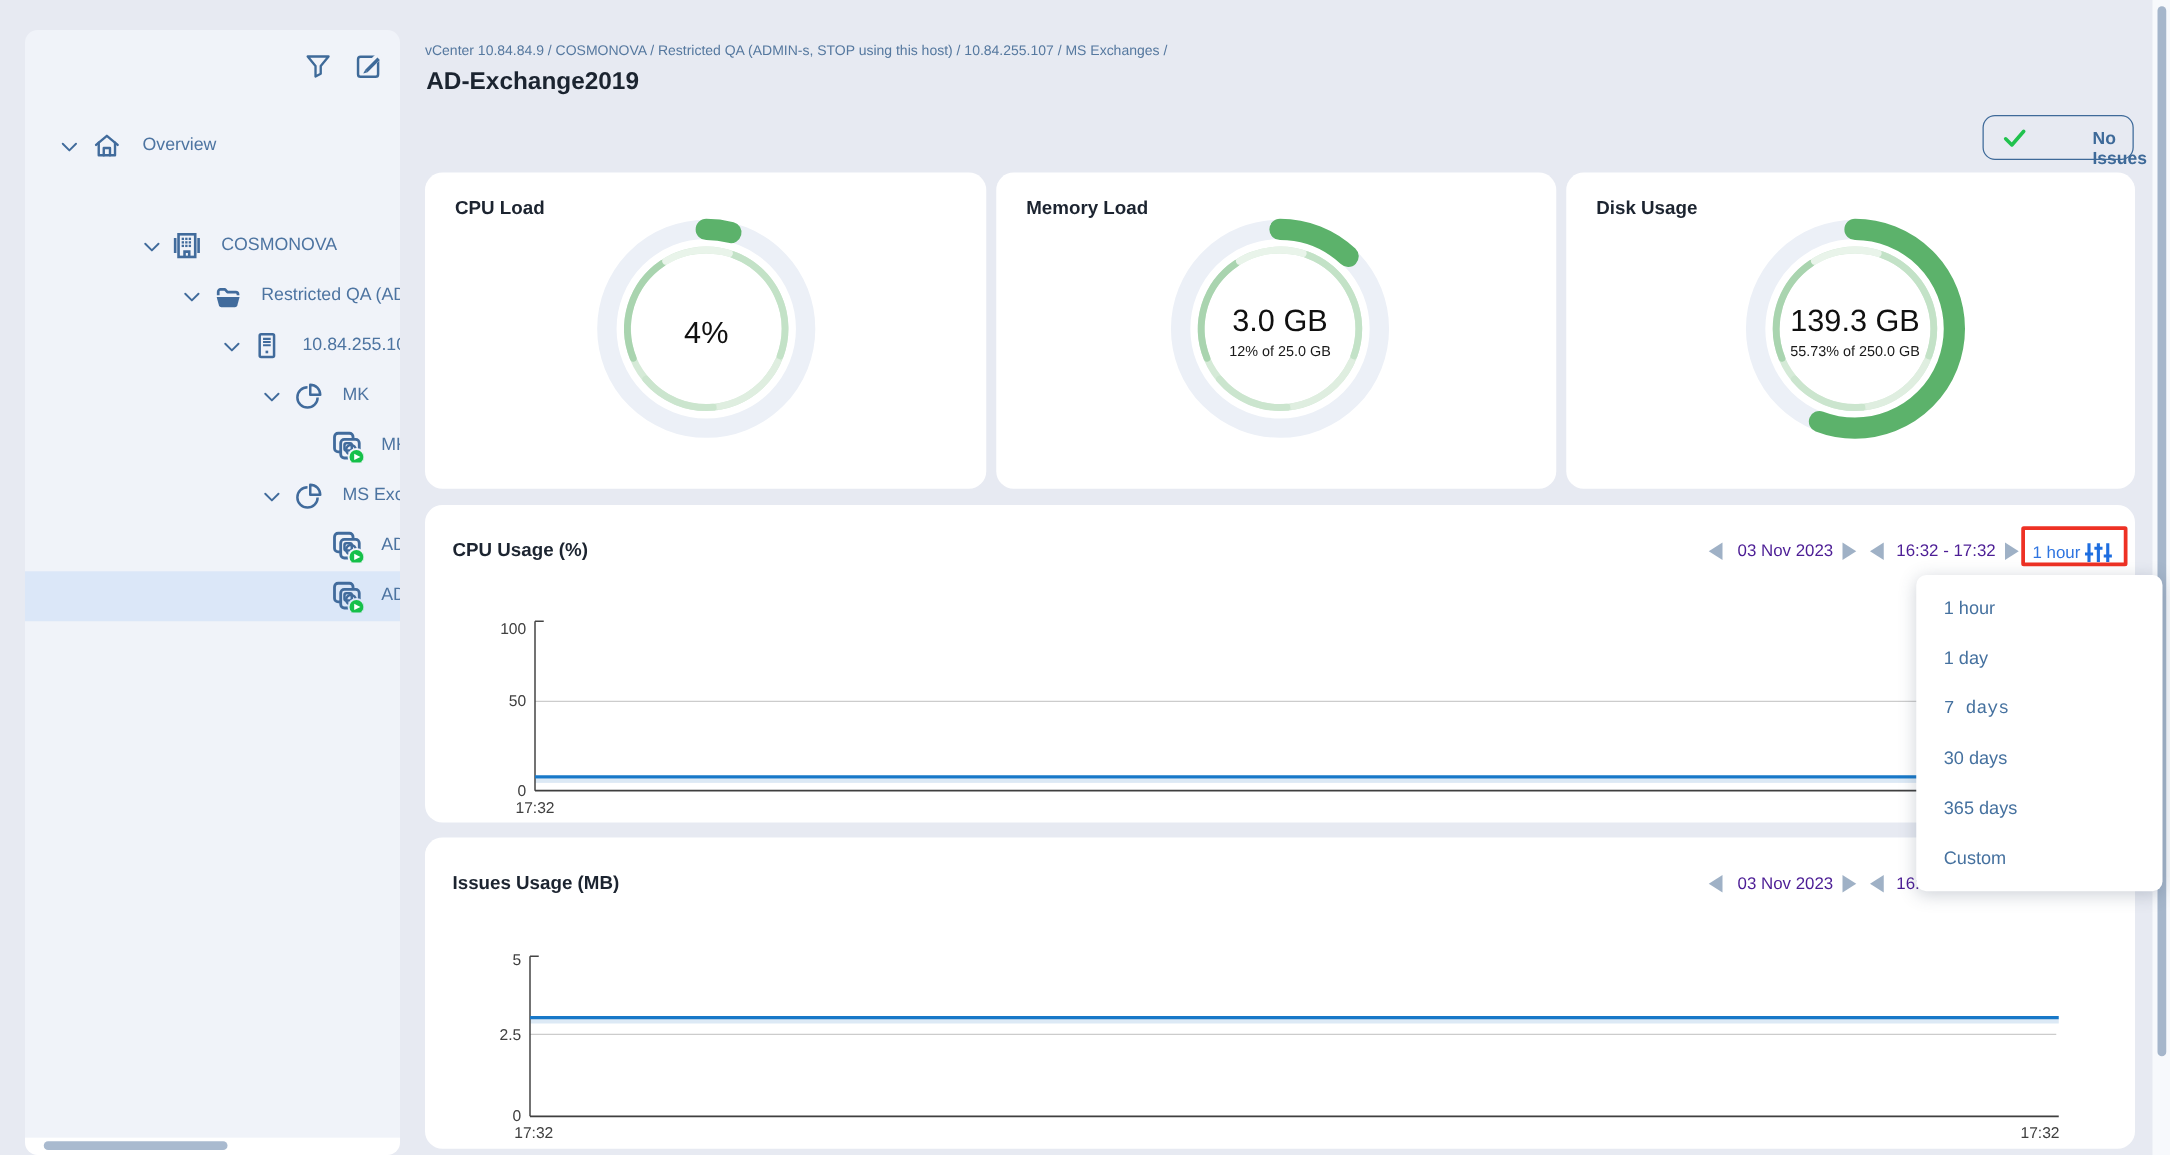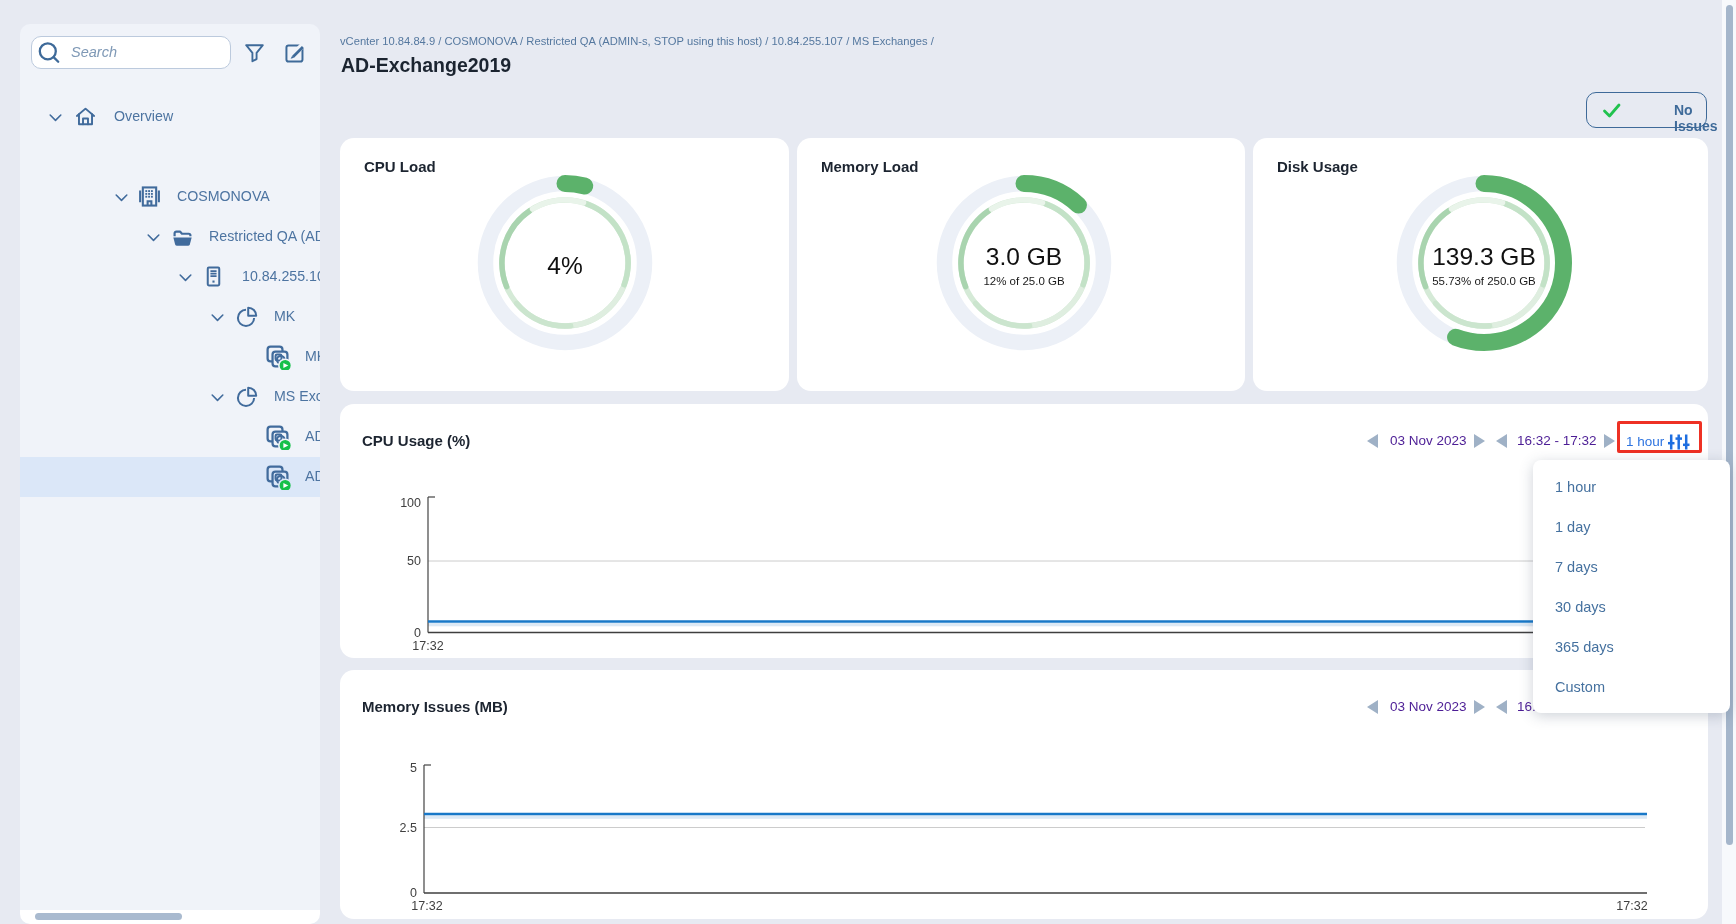--- a/index.html
+++ b/index.html
@@ -43,27 +43,20 @@
 #dropdown { position:absolute; left:1533px; top:460px; width:197px; height:253px; background:#ffffff; border-radius:8px; box-shadow:0 3px 14px rgba(60,75,100,0.25); z-index:40; }
 #dropdown .item { position:absolute; left:22px; font-size:14.5px; color:#45719f; }
 
 #vtrack { position:absolute; left:1722px; top:0; width:14px; height:924px; background:#f7f9fc; }
 #vthumb { position:absolute; left:4px; top:5px; width:7px; height:840px; background:#a5b6cb; border-radius:4px; }
 </style>
 </head>
 <body>
 
 <div id="sidebar">
-  <div id="searchbox">
-    <span class="mag"><svg width="25" height="25" viewBox="0 0 25 25" fill="none" stroke="#3e6a99" stroke-width="2.3">
-          <circle cx="10.8" cy="10.3" r="8"></circle>
-          <line x1="16.6" y1="16.1" x2="21.2" y2="20.7" stroke-linecap="round"></line>
-        </svg></span>
-    <span class="ph">Search</span>
-  </div>
   <span class="toolicon" style="left:222px;"><svg width="25" height="25" viewBox="0 0 24 24" fill="none" stroke="#3e6a99" stroke-width="1.8" stroke-linejoin="round">
         <path d="M4 5 H20 L14 12.3 V18.3 L10 20.4 V12.3 Z"></path>
       </svg></span>
   <span class="toolicon" style="left:263px;"><svg width="25" height="25" viewBox="0 0 24 24" fill="none">
         <rect x="3.3" y="5.2" width="15.4" height="15.4" rx="2" stroke="#3e6a99" stroke-width="1.9"></rect>
         <line x1="7.6" y1="16.4" x2="19.6" y2="4.4" stroke="#f0f3f9" stroke-width="5.5"></line>
         <path d="M8.8 15.2 L18.2 5.8 L20.0 7.6 L10.6 17.0 Z" fill="#3e6a99"></path>
         <path d="M7.3 18.1 L8.8 15.2 L10.6 17.0 Z" fill="#3e6a99"></path>
       </svg></span>
   <div class="trow" style="top:73px;">
@@ -275,21 +268,21 @@
       <line x1="88" y1="228.5" x2="1308" y2="228.5" stroke="#3f3f3f" stroke-width="1.4"></line>
       <line x1="88" y1="217.5" x2="1308" y2="217.5" stroke="#1878c8" stroke-width="2.6"></line>
       <text x="81" y="103" text-anchor="end" font-size="12.5px" fill="#404040">100</text>
       <text x="81" y="161" text-anchor="end" font-size="12.5px" fill="#404040">50</text>
       <text x="81" y="233" text-anchor="end" font-size="12.5px" fill="#404040">0</text>
       <text x="88" y="246" text-anchor="middle" font-size="12.5px" fill="#404040">17:32</text>
     </svg>
 </div>
 
 <div class="panel" id="mempanel">
-  <div class="ptitle">Memory Issues (MB)</div>
+  <div class="ptitle">Issues Usage (MB)</div>
   <span class="arrL" style="left:1027px;"></span>
   <span class="nav" style="left:1050px;">03 Nov 2023</span>
   <span class="arrR" style="left:1134px;"></span>
   <span class="arrL" style="left:1156px;"></span>
   <span class="nav" style="left:1177px;">16:32 - 17:32</span>
   <svg class="chart" style="position:absolute; left:0; top:0;" width="1368" height="254">
       <rect x="84" y="145.3" width="1223" height="3.5" fill="#dce9f5"></rect>
       <line x1="84" y1="157.5" x2="1305" y2="157.5" stroke="#cccccc" stroke-width="1"></line>
       <line x1="84" y1="95" x2="84" y2="223" stroke="#444444" stroke-width="1.2"></line>
       <line x1="84" y1="95" x2="91" y2="95" stroke="#444444" stroke-width="1.2"></line>
@@ -301,21 +294,21 @@
       <text x="87" y="240" text-anchor="middle" font-size="12.5px" fill="#404040">17:32</text>
       <text x="1292" y="240" text-anchor="middle" font-size="12.5px" fill="#404040">17:32</text>
     </svg>
 </div>
 
 <div id="redbox"></div>
 
 <div id="dropdown">
   <div class="item" style="top:19px;">1 hour</div>
   <div class="item" style="top:59px;text-align:center;">1 day</div>
-  <div class="item" style="top:99px;">7 days</div>
+  <div class="item" style="top:99px;font-family:Liberation Mono, monospace;">7 days</div>
   <div class="item" style="top:139px;">30 days</div>
   <div class="item" style="top:179px;">365 days</div>
   <div class="item" style="top:219px;">Custom</div>
 </div>
 
 <div id="vtrack">
     <div id="vthumb"></div>
   </div>
 
 </body></html>

